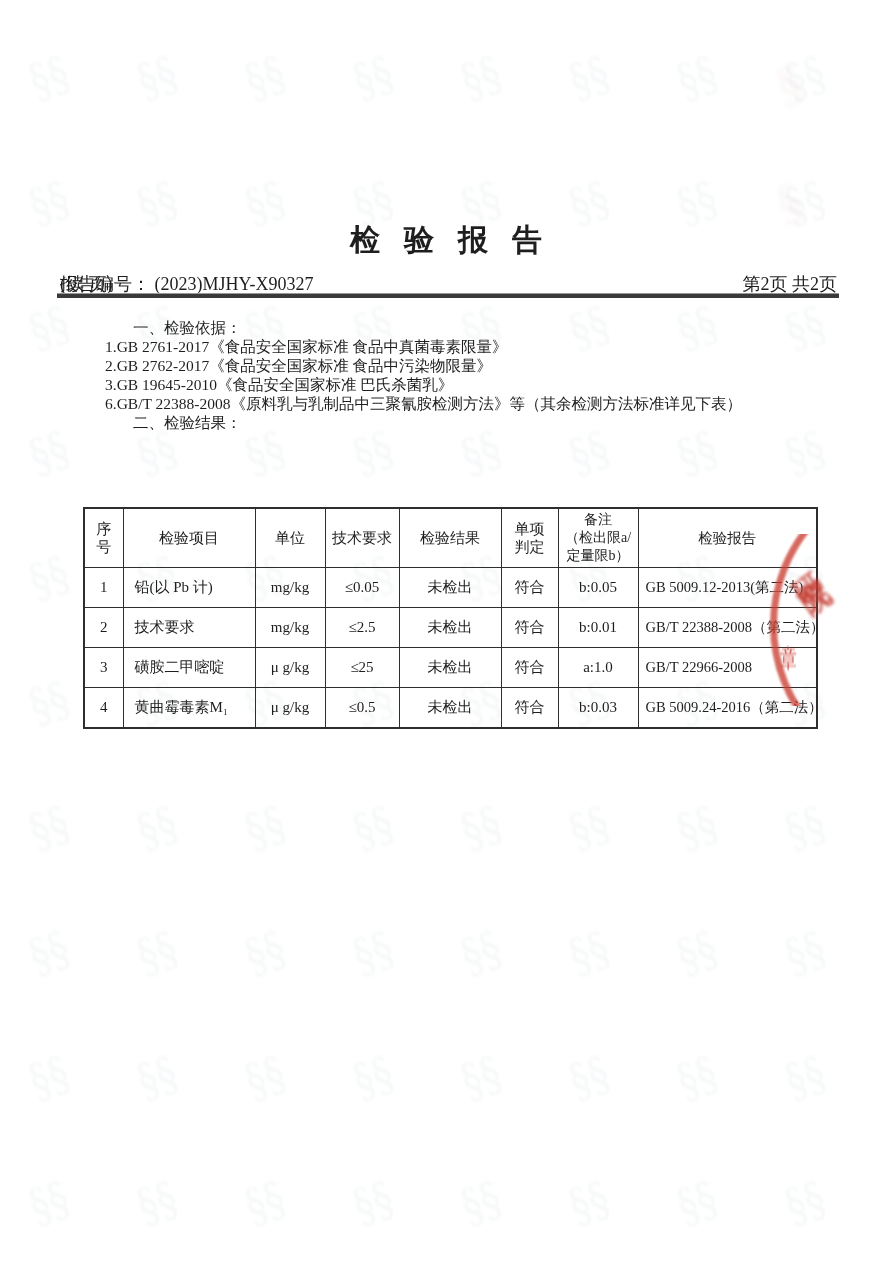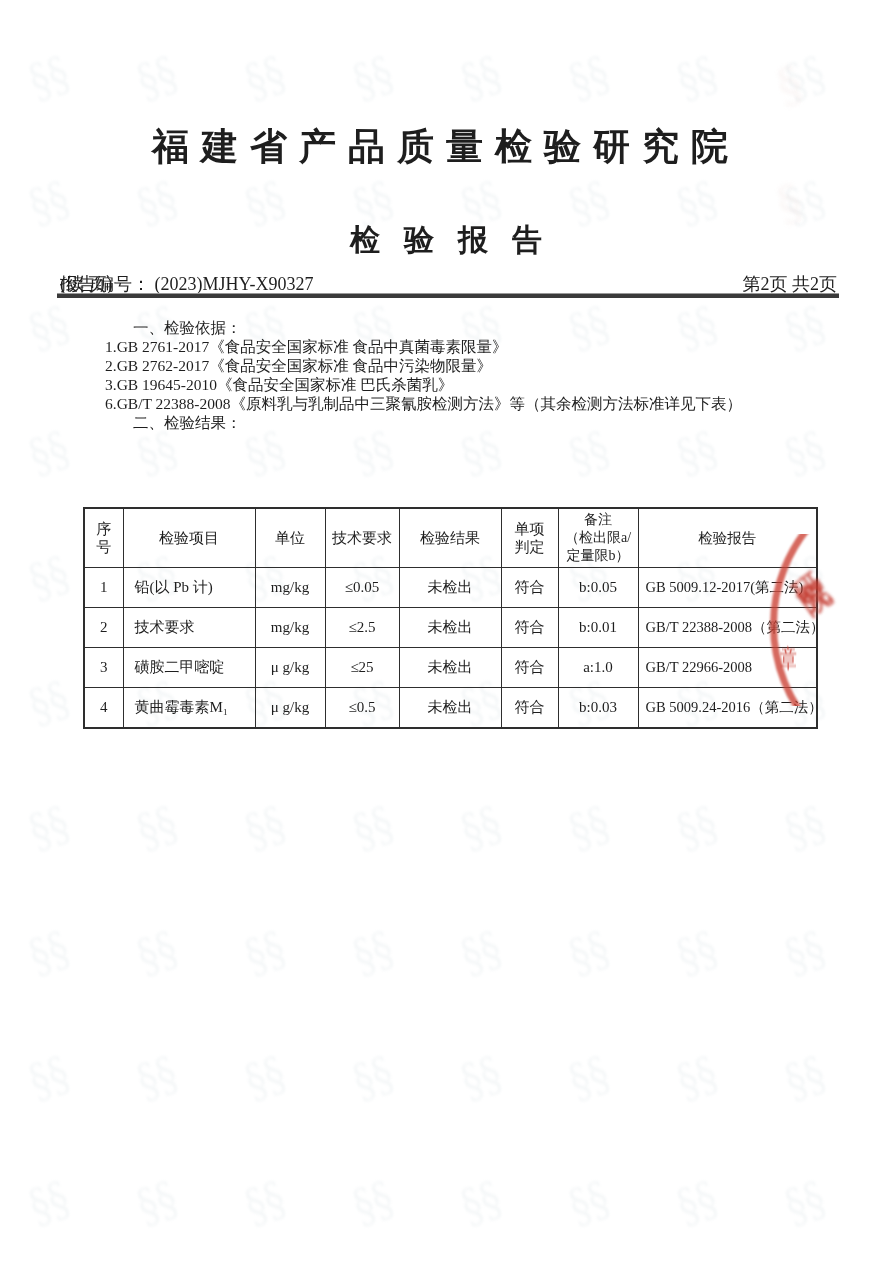--- a/index.html
+++ b/index.html
@@ -189,21 +189,20 @@
       <span class="watermark-glyph" style="left: 30px; top: 1180px; color: rgb(157, 180, 189);">§§</span>
       <span class="watermark-glyph" style="left: 138px; top: 1180px; color: rgb(157, 180, 189);">§§</span>
       <span class="watermark-glyph" style="left: 246px; top: 1180px; color: rgb(157, 180, 189);">§§</span>
       <span class="watermark-glyph" style="left: 354px; top: 1180px; color: rgb(157, 180, 189);">§§</span>
       <span class="watermark-glyph" style="left: 462px; top: 1180px; color: rgb(157, 180, 189);">§§</span>
       <span class="watermark-glyph" style="left: 570px; top: 1180px; color: rgb(157, 180, 189);">§§</span>
       <span class="watermark-glyph" style="left: 678px; top: 1180px; color: rgb(157, 180, 189);">§§</span>
       <span class="watermark-glyph" style="left: 786px; top: 1180px; color: rgb(157, 180, 189);">§§</span>
     </div>
 
-  <div class="title-institute">福建省产品质量检验研究院</div>
   <div class="title-report">检验报告</div>
 
   <div class="report-bar">
     <span>
       <span>报告编号：</span>
       <span>(2023)MJHY-X90327</span>
     </span>
     <span class="mid">(续 页)</span>
     <span>第2页 共2页</span>
   </div>
@@ -249,21 +248,21 @@
       </thead>
     <tbody id="table-body">
         <tr>
           <td class="col-0">1</td>
           <td class="col-1">铅(以 Pb 计)</td>
           <td class="col-2">mg/kg</td>
           <td class="col-3">≤0.05</td>
           <td class="col-4">未检出</td>
           <td class="col-5">符合</td>
           <td class="col-6">b:0.05</td>
-          <td class="col-7">GB 5009.12-2017(第二法)</td>
+          <td class="col-7">GB 5009.12-2013(第二法)</td>
         </tr>
         <tr>
           <td class="col-0">2</td>
           <td class="col-1">技术要求</td>
           <td class="col-2">mg/kg</td>
           <td class="col-3">≤2.5</td>
           <td class="col-4">未检出</td>
           <td class="col-5">符合</td>
           <td class="col-6">b:0.01</td>
           <td class="col-7">GB/T 22388-2008（第二法）</td>

